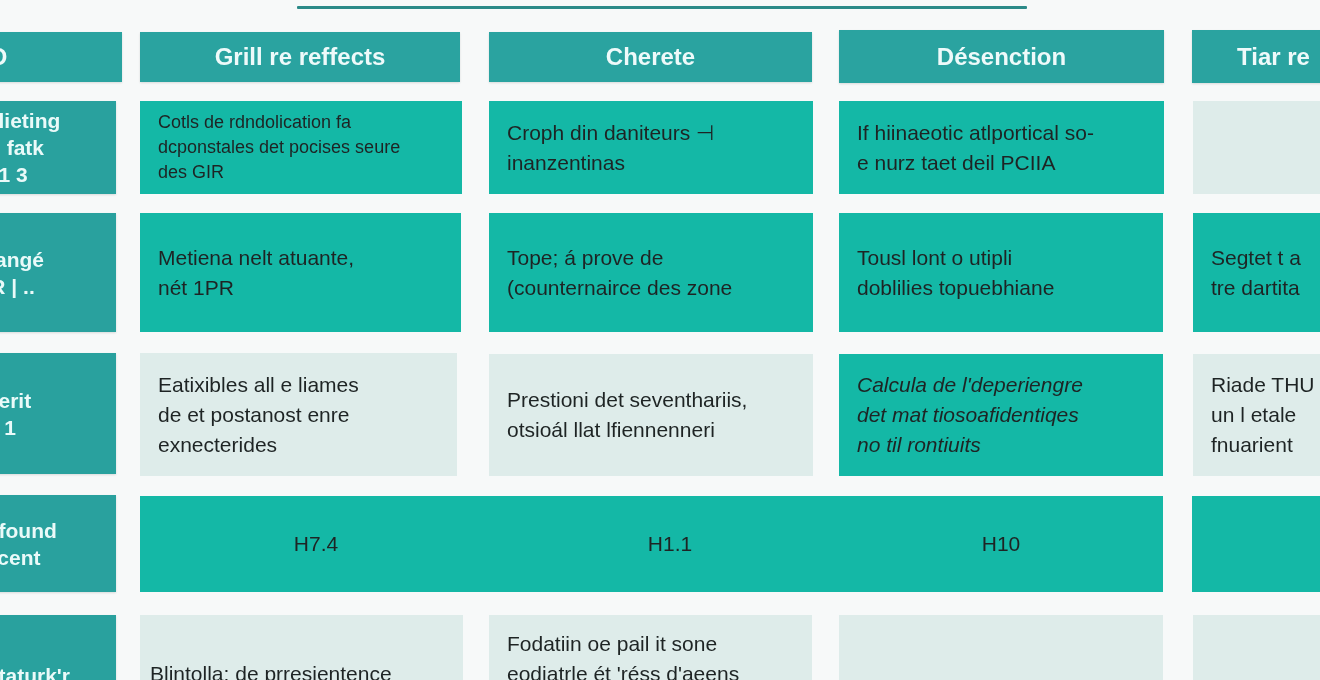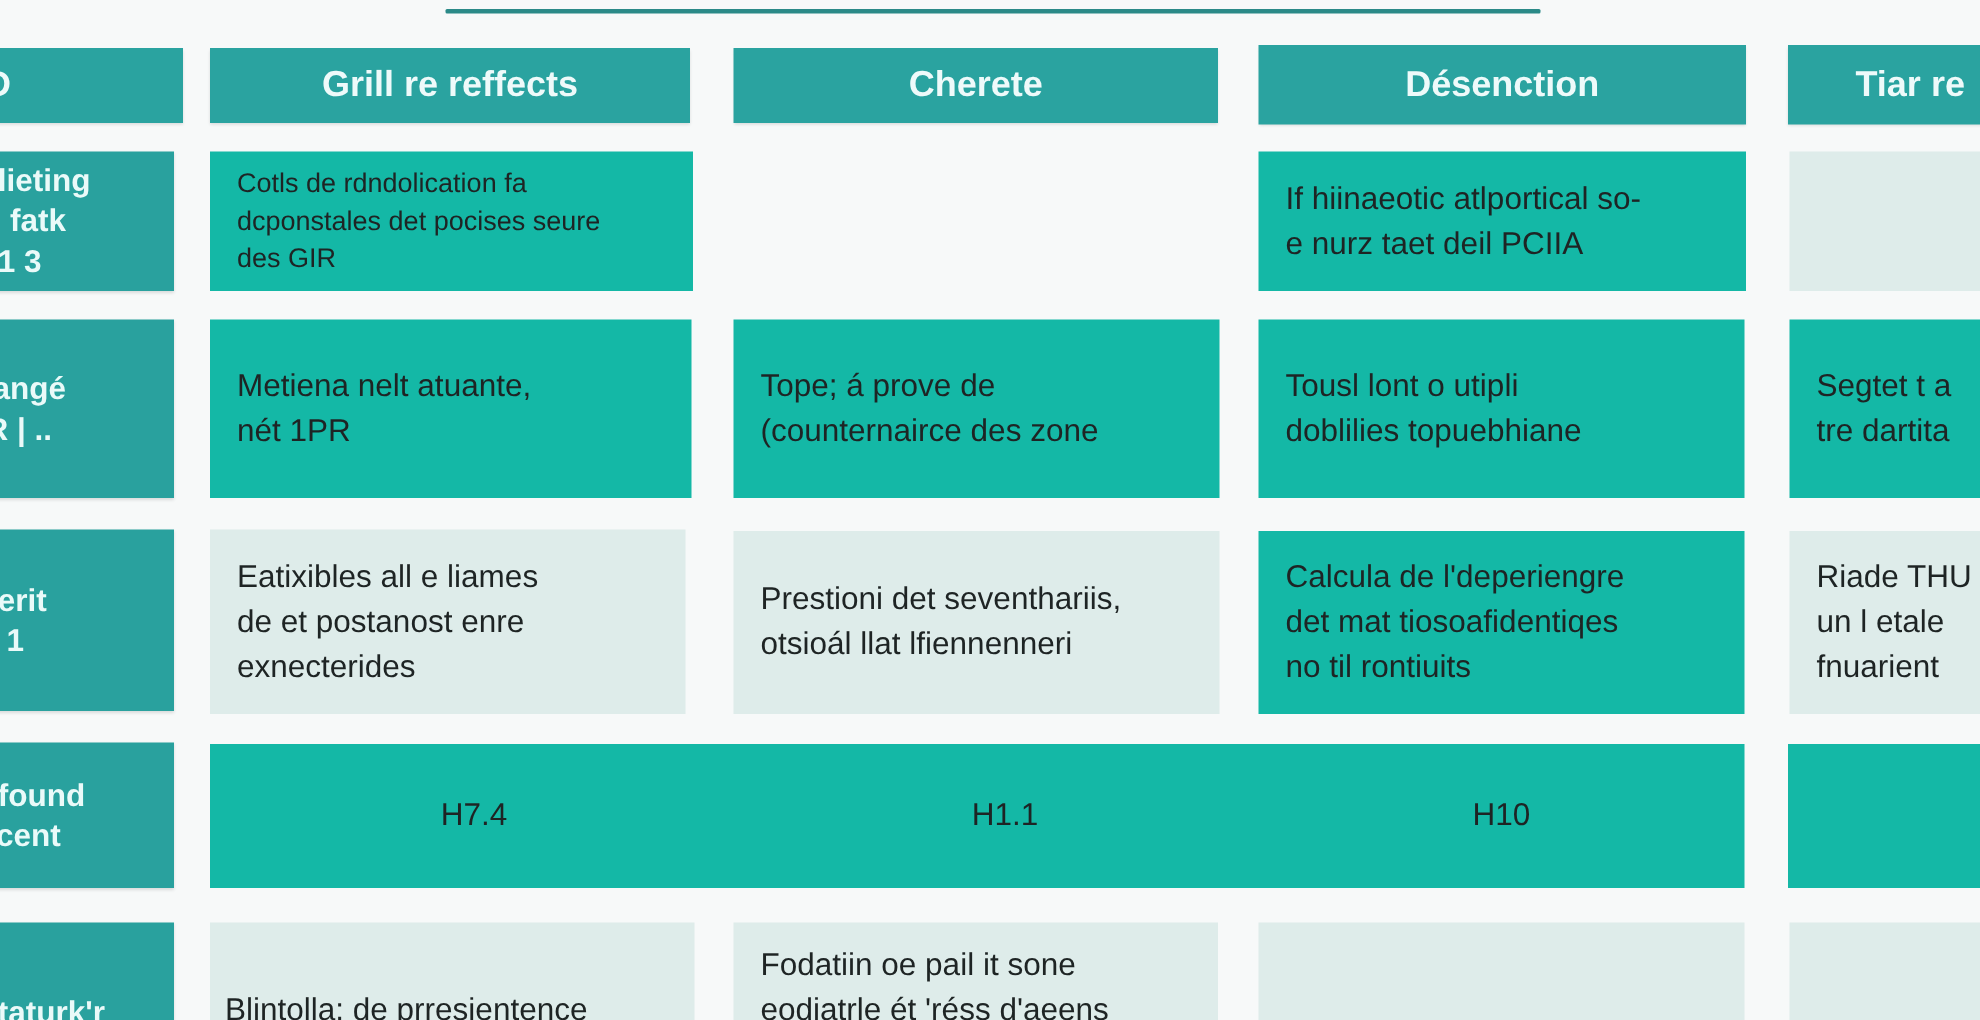--- a/index.html
+++ b/index.html
@@ -105,20 +105,24 @@
   <div class="cell rowhdr" style="left:-20px; top:101px; width:136px; height:93px;">
     <span>helieting
 url fatk
 en1 3</span>
   </div>
   <div class="cell body small" style="left:140px; top:101px; width:322px; height:93px; line-height:25px;">
     <span>Cotls de rdndolication fa
 dcponstales det pocises seure
 des GIR</span>
   </div>
+  <div class="cell body" style="left:489px; top:101px; width:324px; height:93px;">
+    <span>Croph din daniteurs ⊣
+inanzentinas</span>
+  </div>
   <div class="cell body" style="left:839px; top:101px; width:325px; height:93px;">
     <span>If hiinaeotic atlportical so-
 e nurz taet deil PCIIA</span>
   </div>
   <div class="cell body alt" style="left:1193px; top:101px; width:180px; height:93px;">
     <span></span>
   </div>
 
   <div class="cell rowhdr" style="left:-20px; top:213px; width:136px; height:119px;">
     <span>urangé
@@ -147,21 +151,21 @@
   </div>
   <div class="cell body alt" style="left:140px; top:353px; width:317px; height:123px;">
     <span>Eatixibles all e liames
 de et postanost enre
 exnecterides</span>
   </div>
   <div class="cell body alt" style="left:489px; top:354px; width:324px; height:122px;">
     <span>Prestioni det seventhariis,
 otsioál llat lfiennenneri</span>
   </div>
-  <div class="cell body" style="left:839px; top:354px; width:324px; height:122px;">
+  <div class="cell body" style="left:839px; top:354px; width:324px; height:122px;font-style:italic;">
     <span>Calcula de l'deperiengre
 det mat tiosoafidentiqes
 no til rontiuits</span>
   </div>
   <div class="cell body alt" style="left:1193px; top:354px; width:180px; height:122px;">
     <span>Riade THU
 un l etale
 fnuarient</span>
   </div>
 

